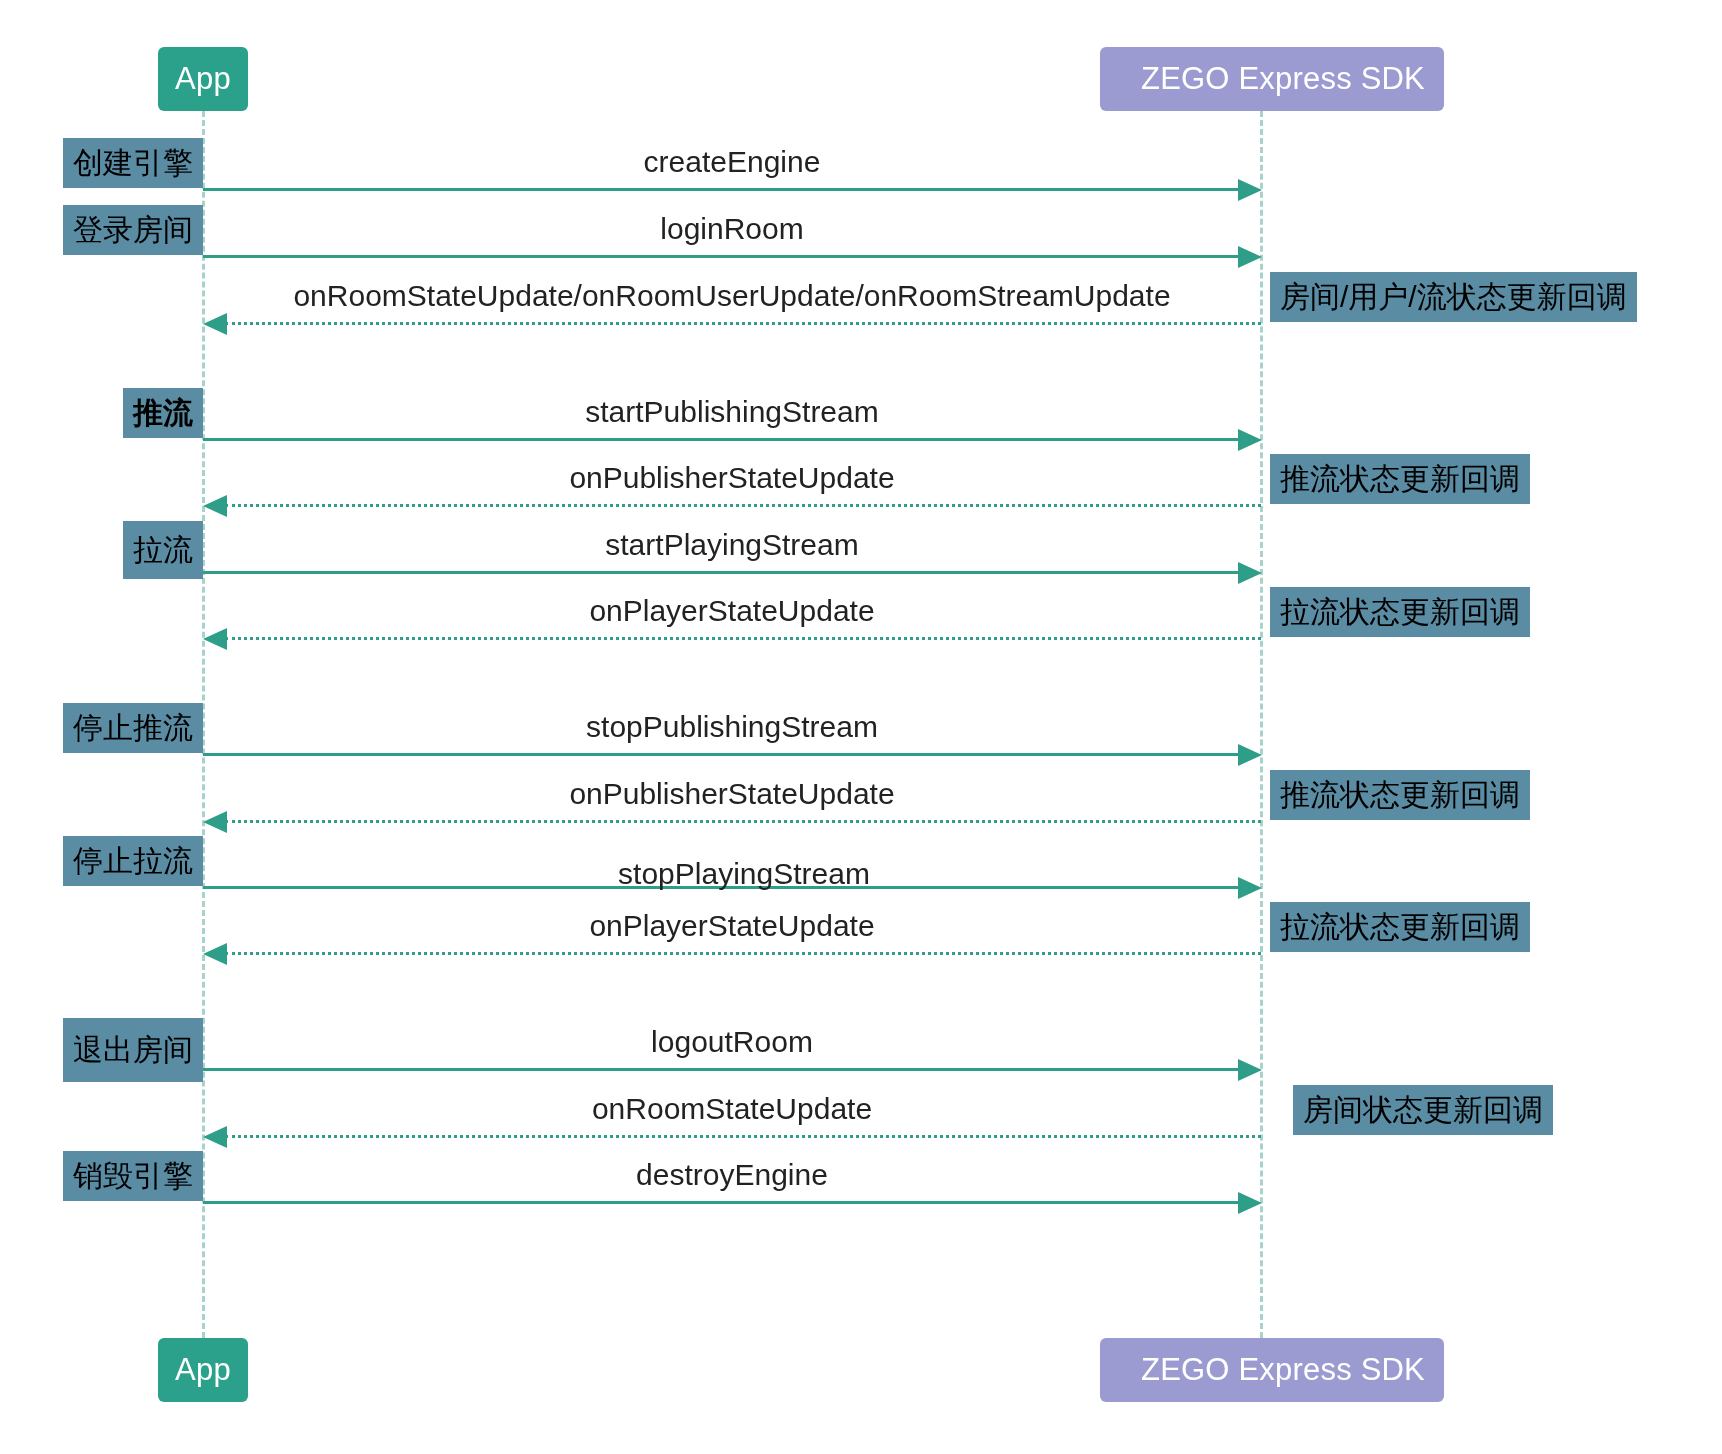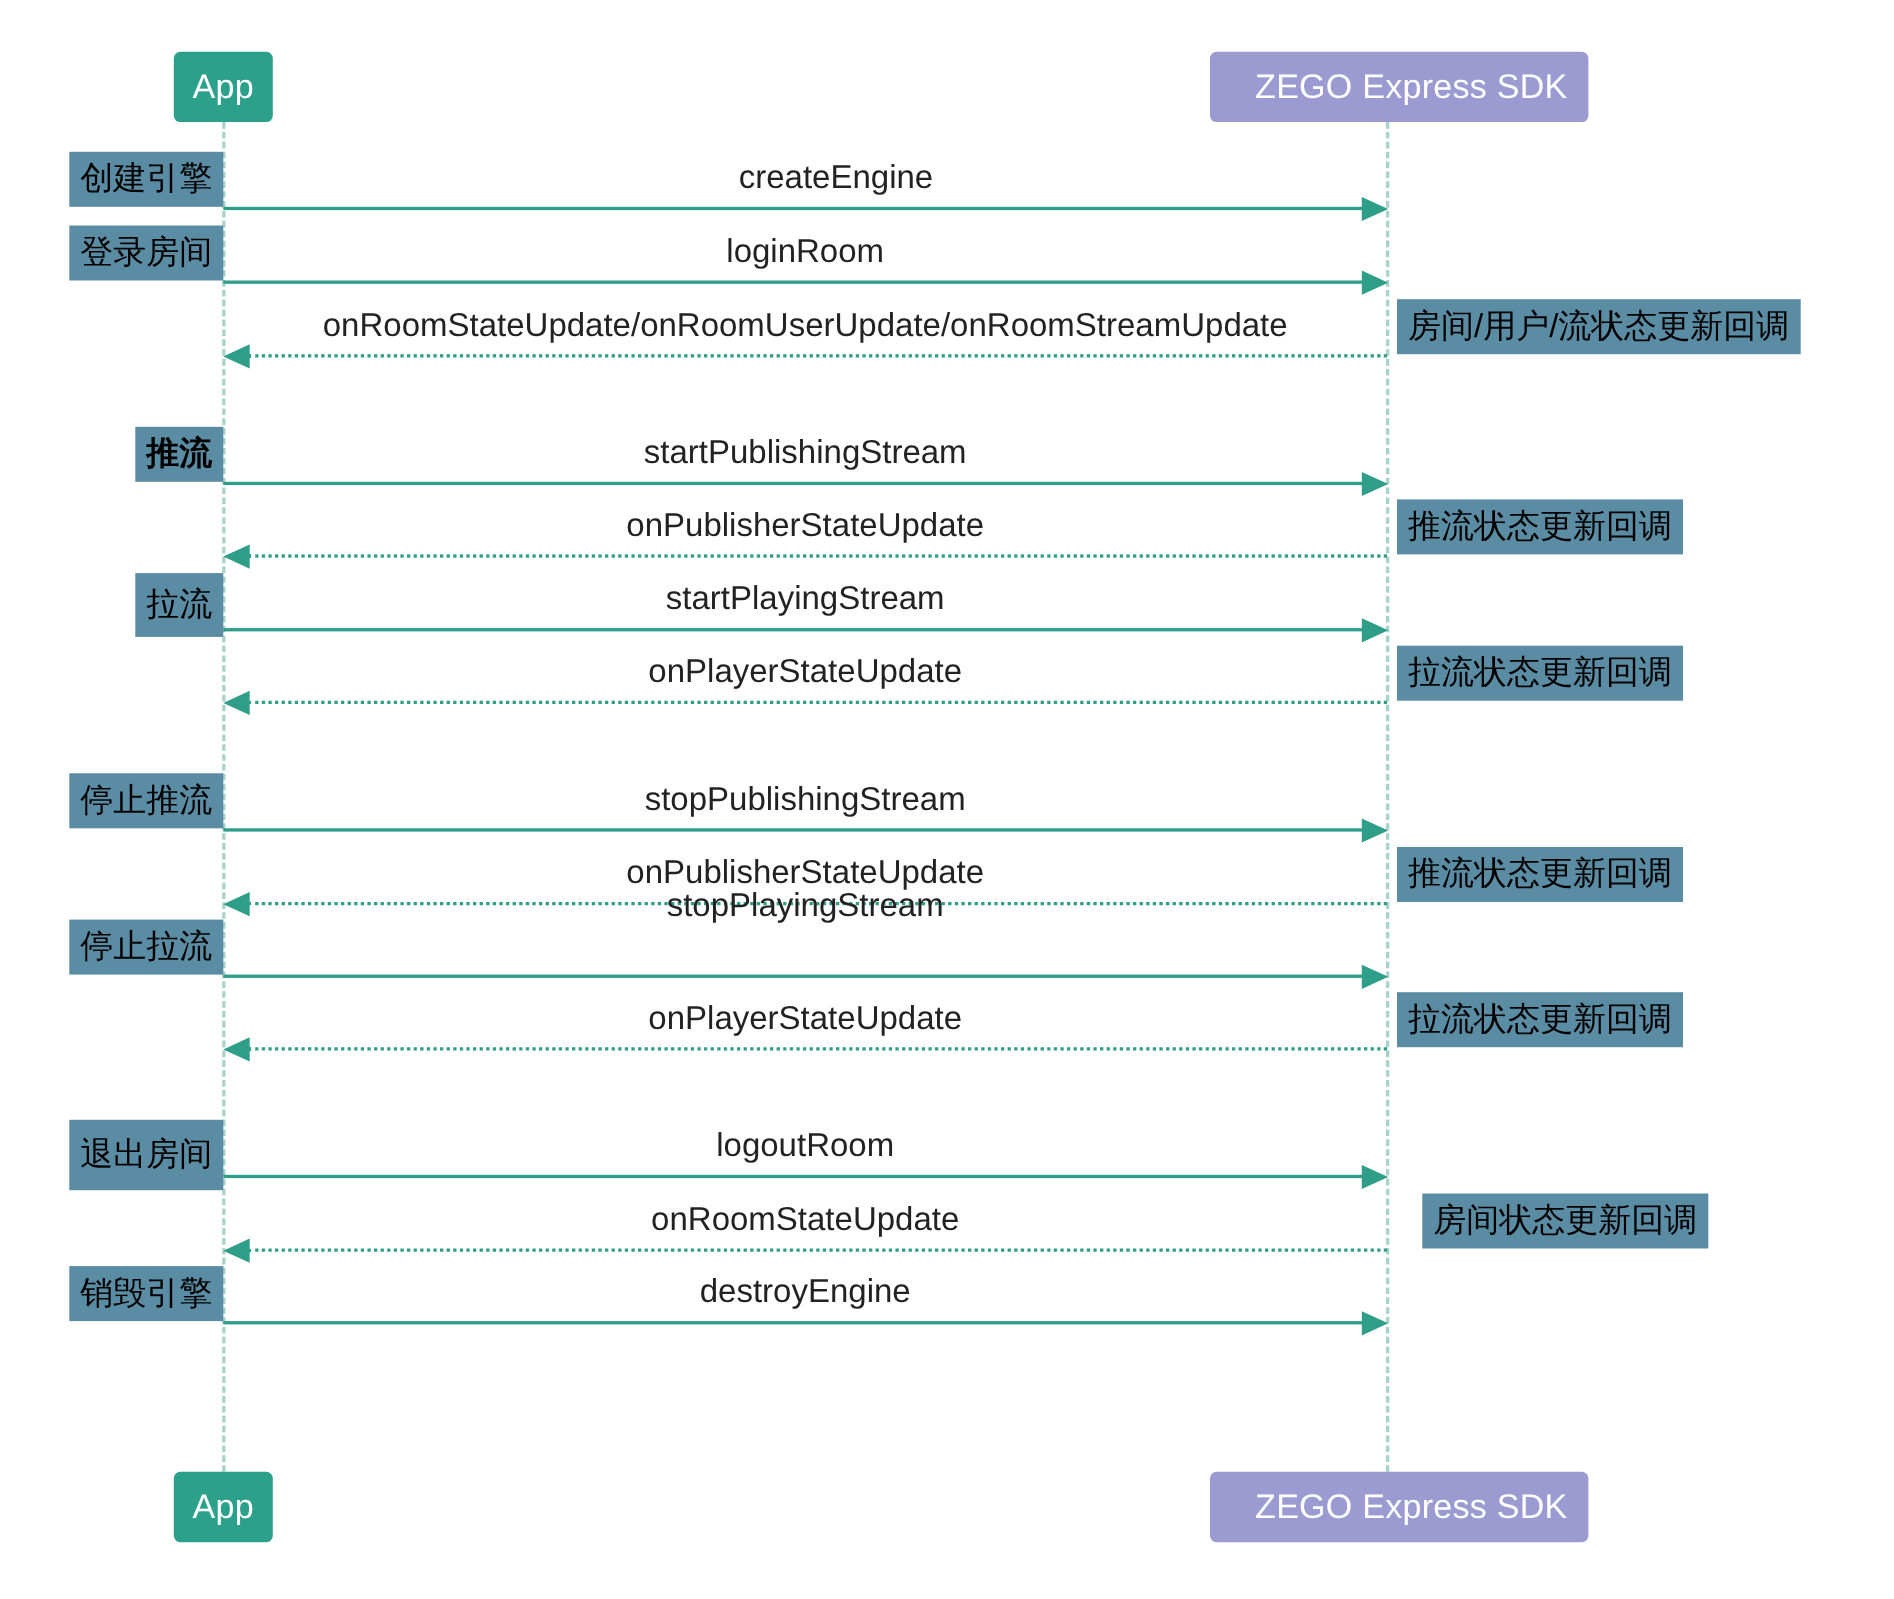--- a/index.html
+++ b/index.html
@@ -108,21 +108,21 @@
 
   <div class="lifeline" id="lifeline-left" style="left: 202px; top: 111px; height: 1227px;"></div>
   <div class="lifeline" id="lifeline-right" style="left: 1260px; top: 111px; height: 1227px;"></div>
 
   <div class="participant app" id="participant-app-top" style="left: 158px; top: 47px; width: 90px; height: 64px;">App</div>
   <div class="participant sdk" id="participant-sdk-top" style="left: 1100px; top: 47px; width: 322px; height: 64px;">ZEGO Express SDK</div>
 
   <div id="messages-layer">
       <div class="msg-line" style="left: 203px; width: 1036px; top: 188px;"></div>
       <div class="arrow-head right" style="top: 179px; left: 1238px;"></div>
-      <div class="msg-label" style="left: 203px; width: 1058px; top: 144px; margin-left: 28px;">createEngine</div>
+      <div class="msg-label" style="left: 203px; width: 1058px; top: 144px;">createEngine</div>
       <div class="note left-note" style="height: 50px; top: 138px; right: 1519px;">创建引擎</div>
       <div class="msg-line" style="left: 203px; width: 1036px; top: 255px;"></div>
       <div class="arrow-head right" style="top: 246px; left: 1238px;"></div>
       <div class="msg-label" style="left: 203px; width: 1058px; top: 211px;">loginRoom</div>
       <div class="note left-note" style="height: 50px; top: 205px; right: 1519px;">登录房间</div>
       <div class="msg-line dotted" style="left: 225px; width: 1036px; top: 322px;"></div>
       <div class="arrow-head left" style="top: 313px; left: 203px;"></div>
       <div class="msg-label" style="left: 203px; width: 1058px; top: 278px;">onRoomStateUpdate/onRoomUserUpdate/onRoomStreamUpdate</div>
       <div class="note right-note" style="height: 50px; top: 272px; left: 1270px;">房间/用户/流状态更新回调</div>
       <div class="msg-line" style="left: 203px; width: 1036px; top: 438px;"></div>
@@ -144,21 +144,21 @@
       <div class="msg-line" style="left: 203px; width: 1036px; top: 753px;"></div>
       <div class="arrow-head right" style="top: 744px; left: 1238px;"></div>
       <div class="msg-label" style="left: 203px; width: 1058px; top: 709px;">stopPublishingStream</div>
       <div class="note left-note" style="height: 50px; top: 703px; right: 1519px;">停止推流</div>
       <div class="msg-line dotted" style="left: 225px; width: 1036px; top: 820px;"></div>
       <div class="arrow-head left" style="top: 811px; left: 203px;"></div>
       <div class="msg-label" style="left: 203px; width: 1058px; top: 776px;">onPublisherStateUpdate</div>
       <div class="note right-note" style="height: 50px; top: 770px; left: 1270px;">推流状态更新回调</div>
       <div class="msg-line" style="left: 203px; width: 1036px; top: 886px;"></div>
       <div class="arrow-head right" style="top: 877px; left: 1238px;"></div>
-      <div class="msg-label" style="left: 203px; width: 1058px; top: 806px;">stopPlayingStream</div>
+      <div class="msg-label" style="left: 203px; width: 1058px; top: 856px; padding-left: 12px;">stopPlayingStream</div>
       <div class="note left-note" style="height: 50px; top: 836px; right: 1519px;">停止拉流</div>
       <div class="msg-line dotted" style="left: 225px; width: 1036px; top: 952px;"></div>
       <div class="arrow-head left" style="top: 943px; left: 203px;"></div>
       <div class="msg-label" style="left: 203px; width: 1058px; top: 908px;">onPlayerStateUpdate</div>
       <div class="note right-note" style="height: 50px; top: 902px; left: 1270px;">拉流状态更新回调</div>
       <div class="msg-line" style="left: 203px; width: 1036px; top: 1068px;"></div>
       <div class="arrow-head right" style="top: 1059px; left: 1238px;"></div>
       <div class="msg-label" style="left: 203px; width: 1058px; top: 1024px;">logoutRoom</div>
       <div class="note left-note" style="height: 64px; top: 1018px; right: 1519px; margin-left: 32px;">退出房间</div>
       <div class="msg-line dotted" style="left: 225px; width: 1036px; top: 1135px;"></div>

